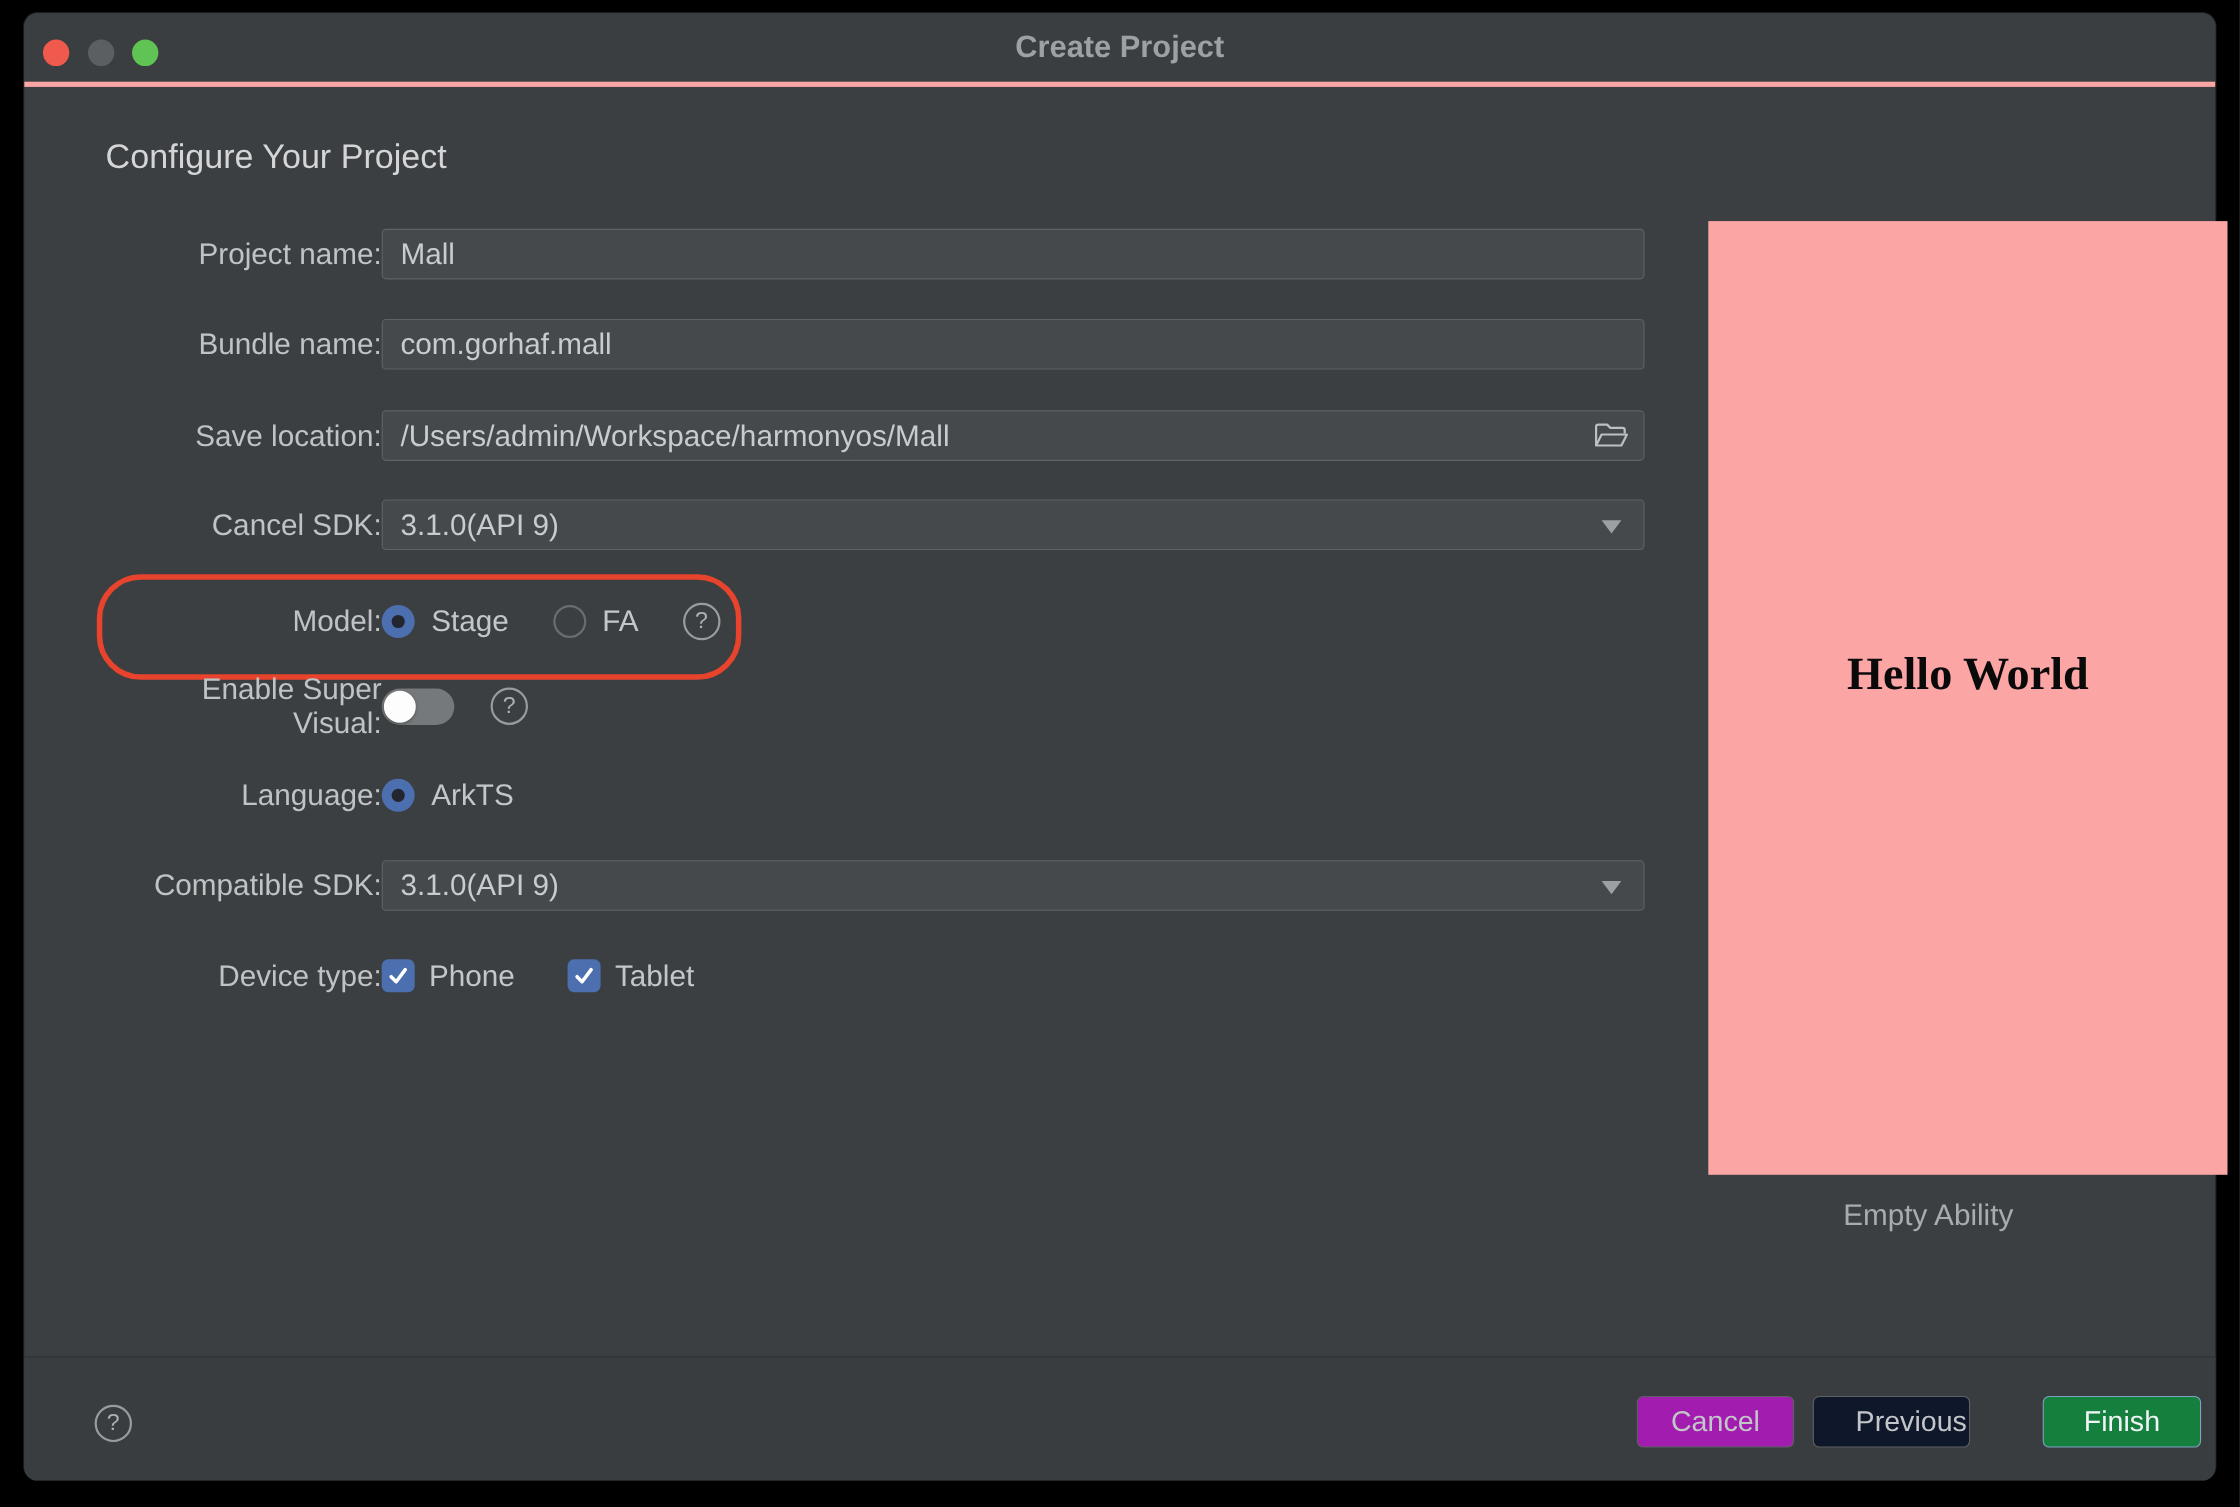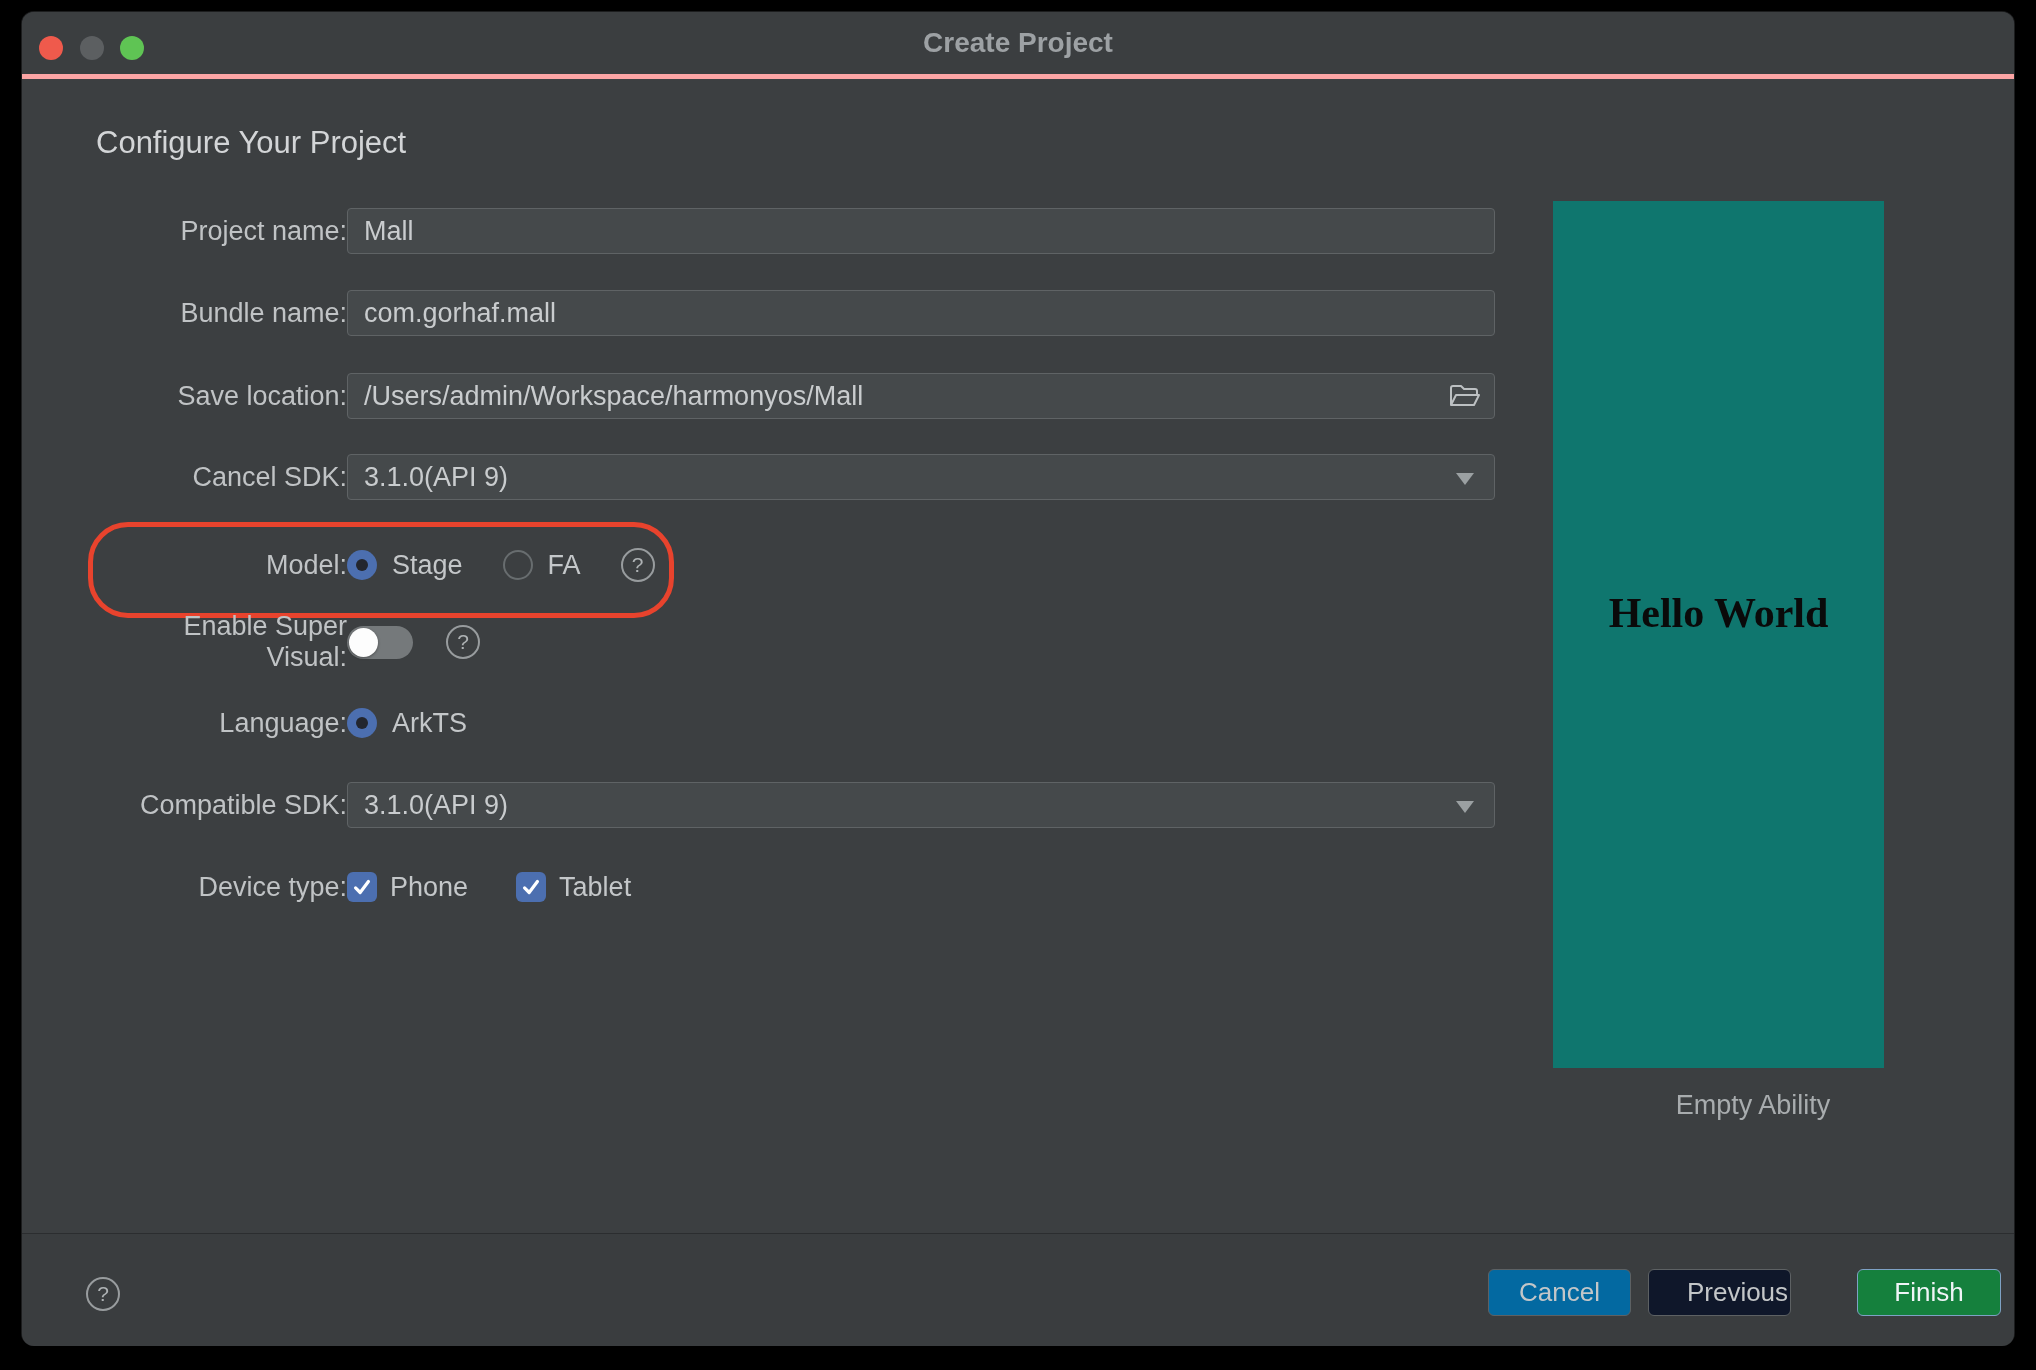--- a/index.html
+++ b/index.html
@@ -89,22 +89,22 @@
     width:30px;height:30px;border-radius:6px;background:#4c6fb0;
     display:flex;align-items:center;justify-content:center;margin-right:13px;
   }
   
   .annotation{
     position:absolute;left:66px;top:510px;width:576px;height:86px;
     border:5px solid #e8432d;border-radius:40px;pointer-events:none;
   }
   
   .preview{
-    position:absolute;left:1531px;top:189px;width:331px;height:867px;
-    background:#0f766e;
+    position:absolute;left:1531px;top:189px;width:472px;height:867px;
+    background:#fca5a5;
   }
   .hello{
     position:absolute;left:0;top:388px;width:100%;text-align:center;
     font-family:"Liberation Serif",serif;font-weight:bold;font-size:42px;
     color:#0a0a0a;
   }
   .preview-caption{
     position:absolute;left:1531px;top:1078px;width:400px;text-align:center;
     font-size:27px;color:#a8acae;
   }
@@ -112,21 +112,21 @@
   .footer{
     position:absolute;left:0;top:1221px;width:100%;height:112px;
     background:#3a3d3f;border-top:1px solid #2b2d2f;border-radius:0 0 12px 12px;
   }
   .footer .help{position:absolute;left:64px;top:43px;}
   .btn{
     position:absolute;top:35px;height:47px;border-radius:6px;font-size:26px;
     display:flex;align-items:center;justify-content:center;cursor:pointer;
     box-sizing:border-box;font-family:"Liberation Sans",sans-serif;
   }
-  .btn.secondary{background:#0369a1;border:1px solid #5d6163;color:#c3c6c8;}
+  .btn.secondary{background:#a21caf;border:1px solid #5d6163;color:#c3c6c8;}
   .btn.cancel{left:1466px;width:143px;}
   .btn.previous{left:1626px;width:143px;background:#0f172a;padding-left:36px;}
   .btn.finish{
     left:1835px;width:144px;background:#15803d;border:1px solid #7fa0c4;
     border:1px solid #7ea1c4;color:#f0f4f7;
   }
   svg{display:block;}
 </style>
 </head>
 <body>

